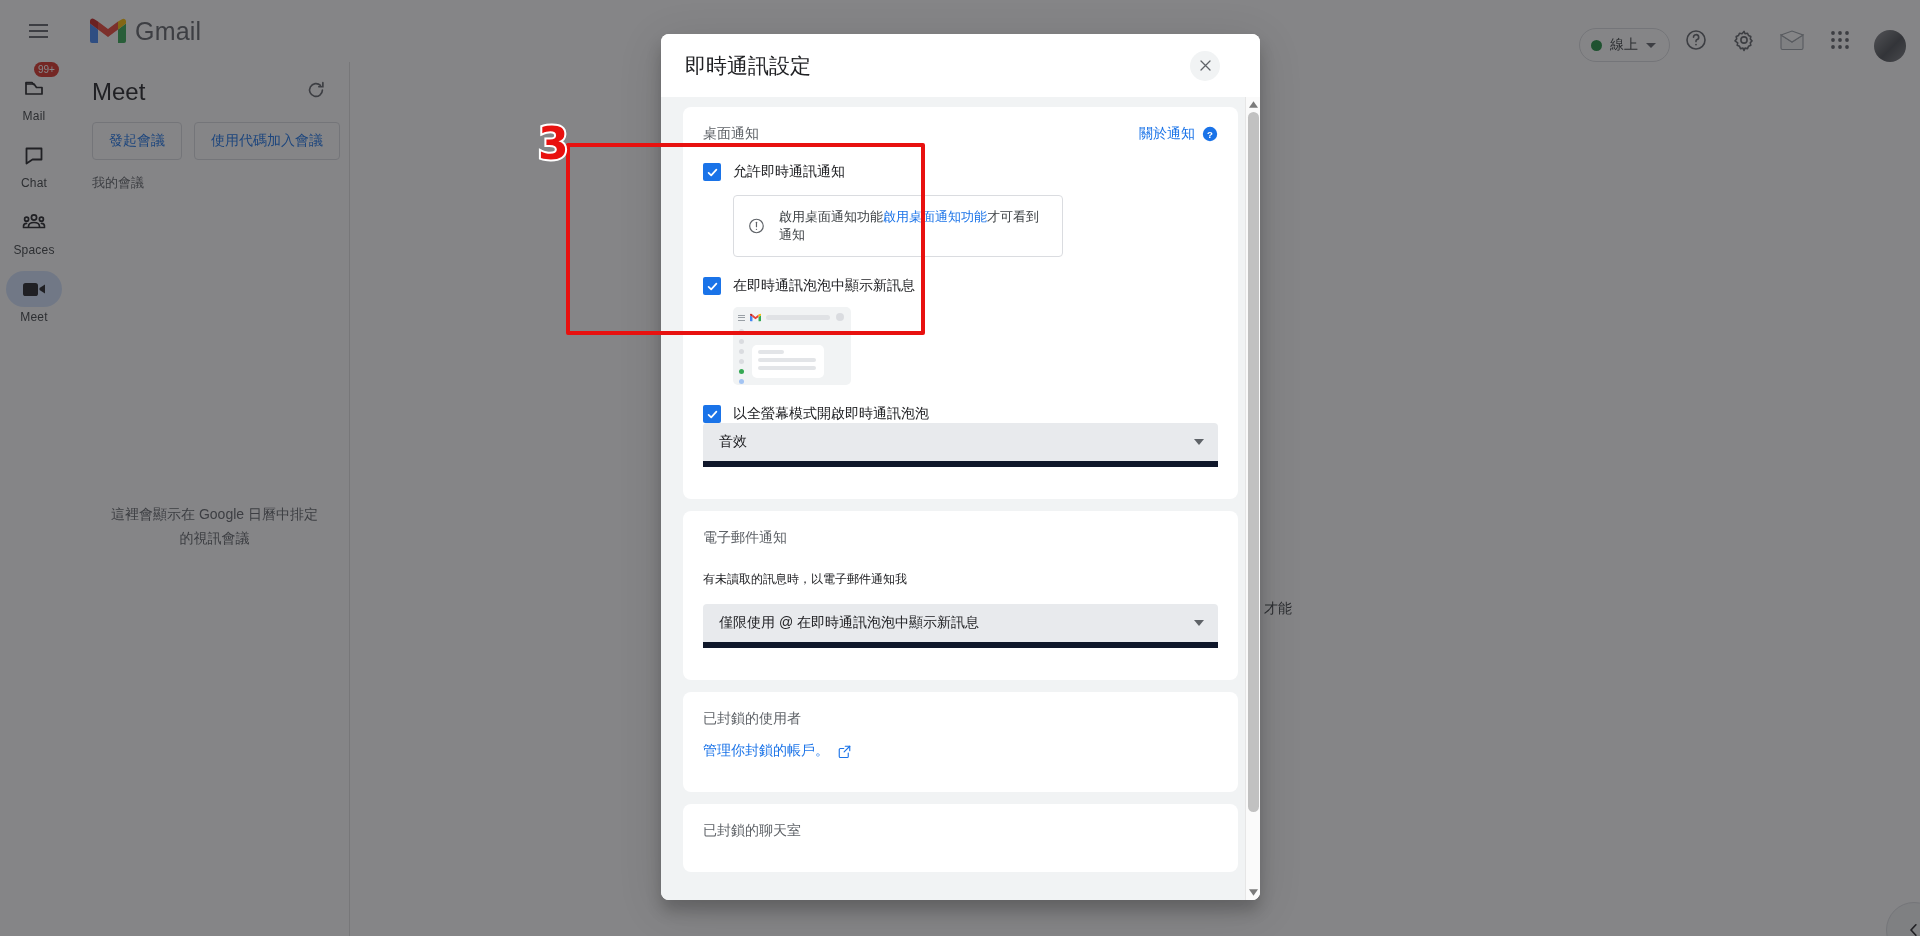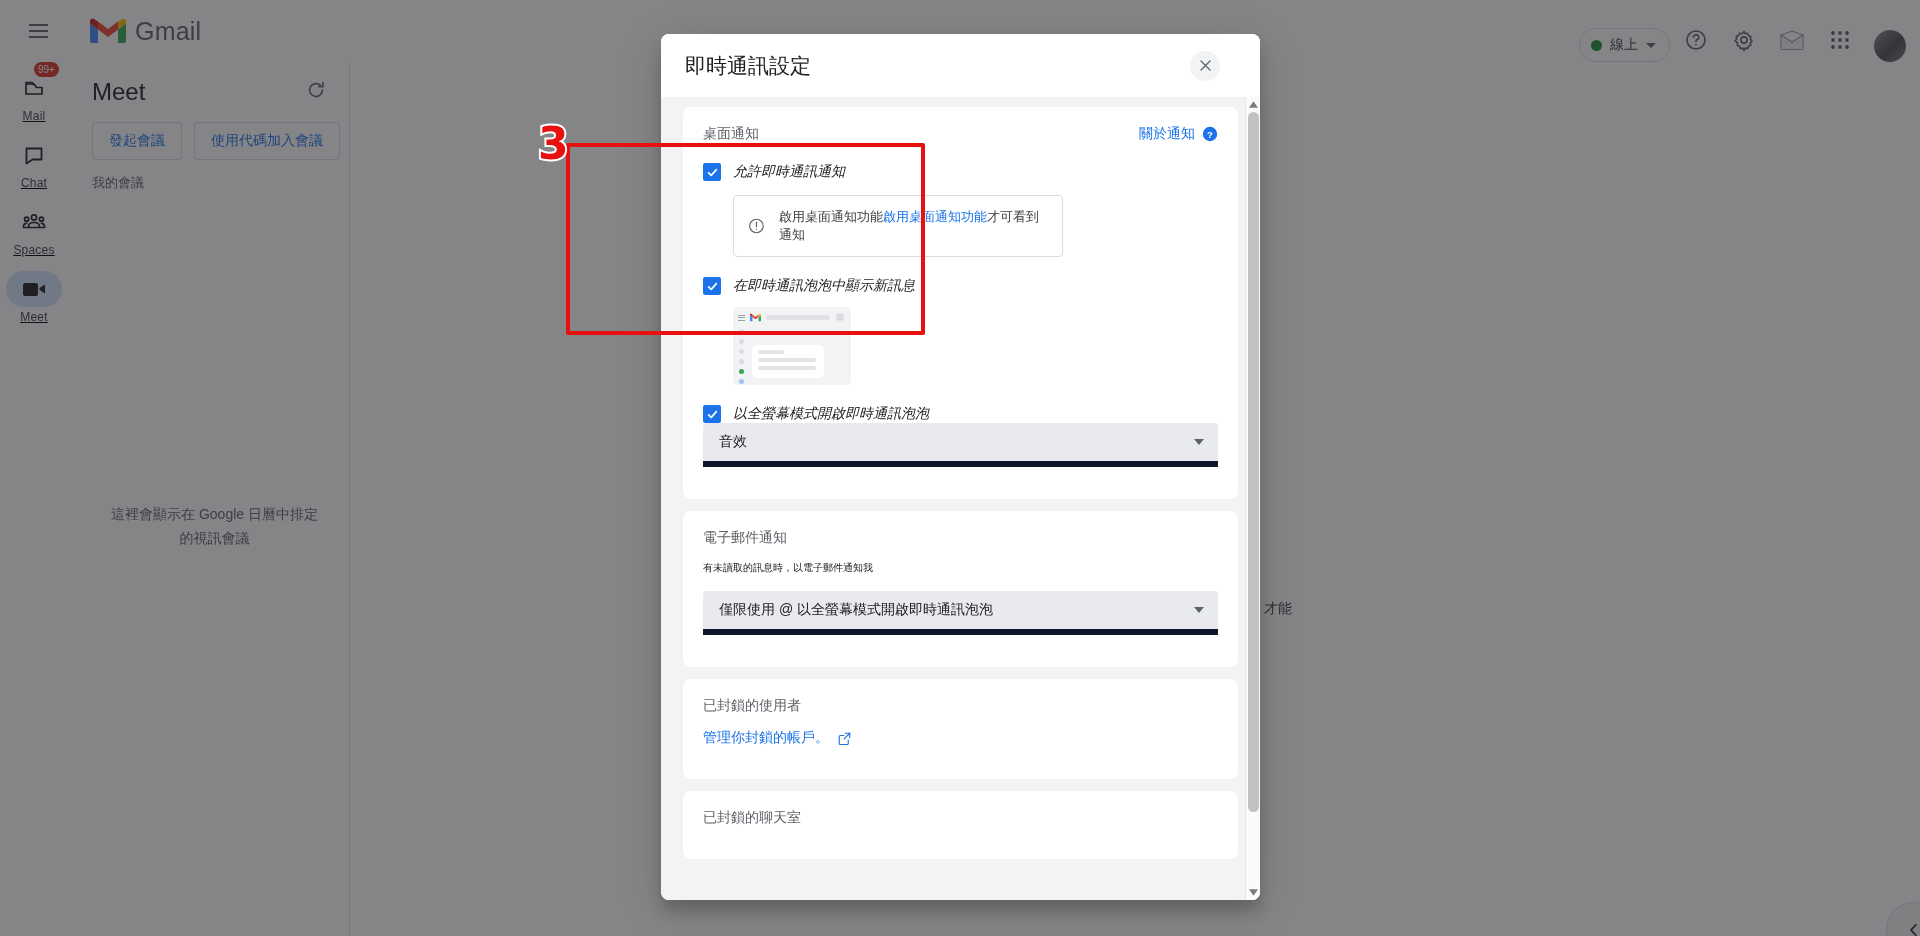--- a/index.html
+++ b/index.html
@@ -50,21 +50,21 @@
   .avatar {
     width: 32px; height: 32px; border-radius: 50%;
     background: linear-gradient(135deg,#8e9094 0%, #4a4d52 55%, #7a7c80 100%);
     margin-left: 8px; margin-right: 6px;
   }
 
   
   .rail {
     position: absolute; top: 62px; left: 0; width: 68px; bottom: 0;
     background: #ffffff; display: flex; flex-direction: column;
-    align-items: center; padding-top: 8px; text-decoration: underline;
+    align-items: center; padding-top: 8px;
   }
   .rail-item {
     width: 68px; display: flex; flex-direction: column;
     align-items: center; margin-bottom: 14px; position: relative;
   }
   .rail-ico {
     width: 56px; height: 36px; border-radius: 18px;
     display: flex; align-items: center; justify-content: center;
     position: relative;
   }
@@ -145,21 +145,21 @@
   .card-head-row { display: flex; align-items: center; justify-content: space-between; }
   .card-head { font-size: 14px; color: #5f6368; }
   .about-link { display: flex; align-items: center; gap: 7px; }
   .about-link span { font-size: 14px; color: #1a73e8; }
 
   .cb-row { display: flex; align-items: center; gap: 12px; margin-top: 20px; }
   .cbox {
     width: 18px; height: 18px; border-radius: 2px; background: #1a73e8;
     display: flex; align-items: center; justify-content: center; flex: none;
   }
-  .cb-label { font-size: 14px; color: #202124; font-style: italic; }
+  .cb-label { font-size: 14px; color: #202124; }
 
   .info-box {
     margin: 14px 0 0 30px; border: 1px solid #dadce0; border-radius: 4px;
     padding: 12px 14px; display: flex; align-items: center; gap: 14px;
     max-width: 330px;
   }
   .info-text { font-size: 13px; color: #3c4043; }
   .info-text a { color: #1a73e8; text-decoration: none; }
 
   
@@ -187,21 +187,21 @@
   .select {
     height: 44px; background: #e8eaed; border-bottom: 6px solid #0f172a;
     border-radius: 4px 4px 0 0; display: flex; align-items: center;
     justify-content: space-between; padding: 0 14px 0 16px;
     font-size: 14px; color: #202124;
   }
   .sel-caret {
     width: 0; height: 0; border-left: 5px solid transparent;
     border-right: 5px solid transparent; border-top: 6px solid #5f6368;
   }
-  .sub-label { font-size: 10px; color: #202124; margin-top: 14px; }
+  .sub-label { font-size: 12px; color: #202124; margin-top: 24px; }
   .link-blue { font-size: 14px; color: #1a73e8; display:flex; align-items:center; gap:8px; margin-top:14px;}
 
   
   .dlg-scroll {
     position: absolute; top: 63px; right: 0; width: 15px; bottom: 0;
     background: #fafafa; border-left: 1px solid #e6e6e6;
   }
   .sb-arrow { height: 15px; display:flex; align-items:center; justify-content:center; }
   .sb-thumb {
     position: absolute; top: 15px; left: 2px; width: 11px; height: 700px;
@@ -457,21 +457,21 @@
         <div class="select">
           <span>音效</span>
           <span class="sel-caret"></span>
         </div>
       </div>
 
       <div class="card">
         <div class="card-head">電子郵件通知</div>
         <div class="sub-label">有未讀取的訊息時，以電子郵件通知我</div>
         <div class="select" style="margin-top:16px">
-          <span>僅限使用 @ 以全螢幕模式開啟即時通訊泡泡</span>
+          <span>僅限使用 @ 在即時通訊泡泡中顯示新訊息</span>
           <span class="sel-caret"></span>
         </div>
       </div>
 
       <div class="card">
         <div class="card-head">已封鎖的使用者</div>
         <div class="link-blue">
           <span>管理你封鎖的帳戶。</span>
           <svg width="15" height="15" viewBox="0 0 20 20" fill="none" stroke="#1a73e8" stroke-width="1.5" stroke-linecap="round" stroke-linejoin="round">
             <path d="M11 3h6v6"></path>

